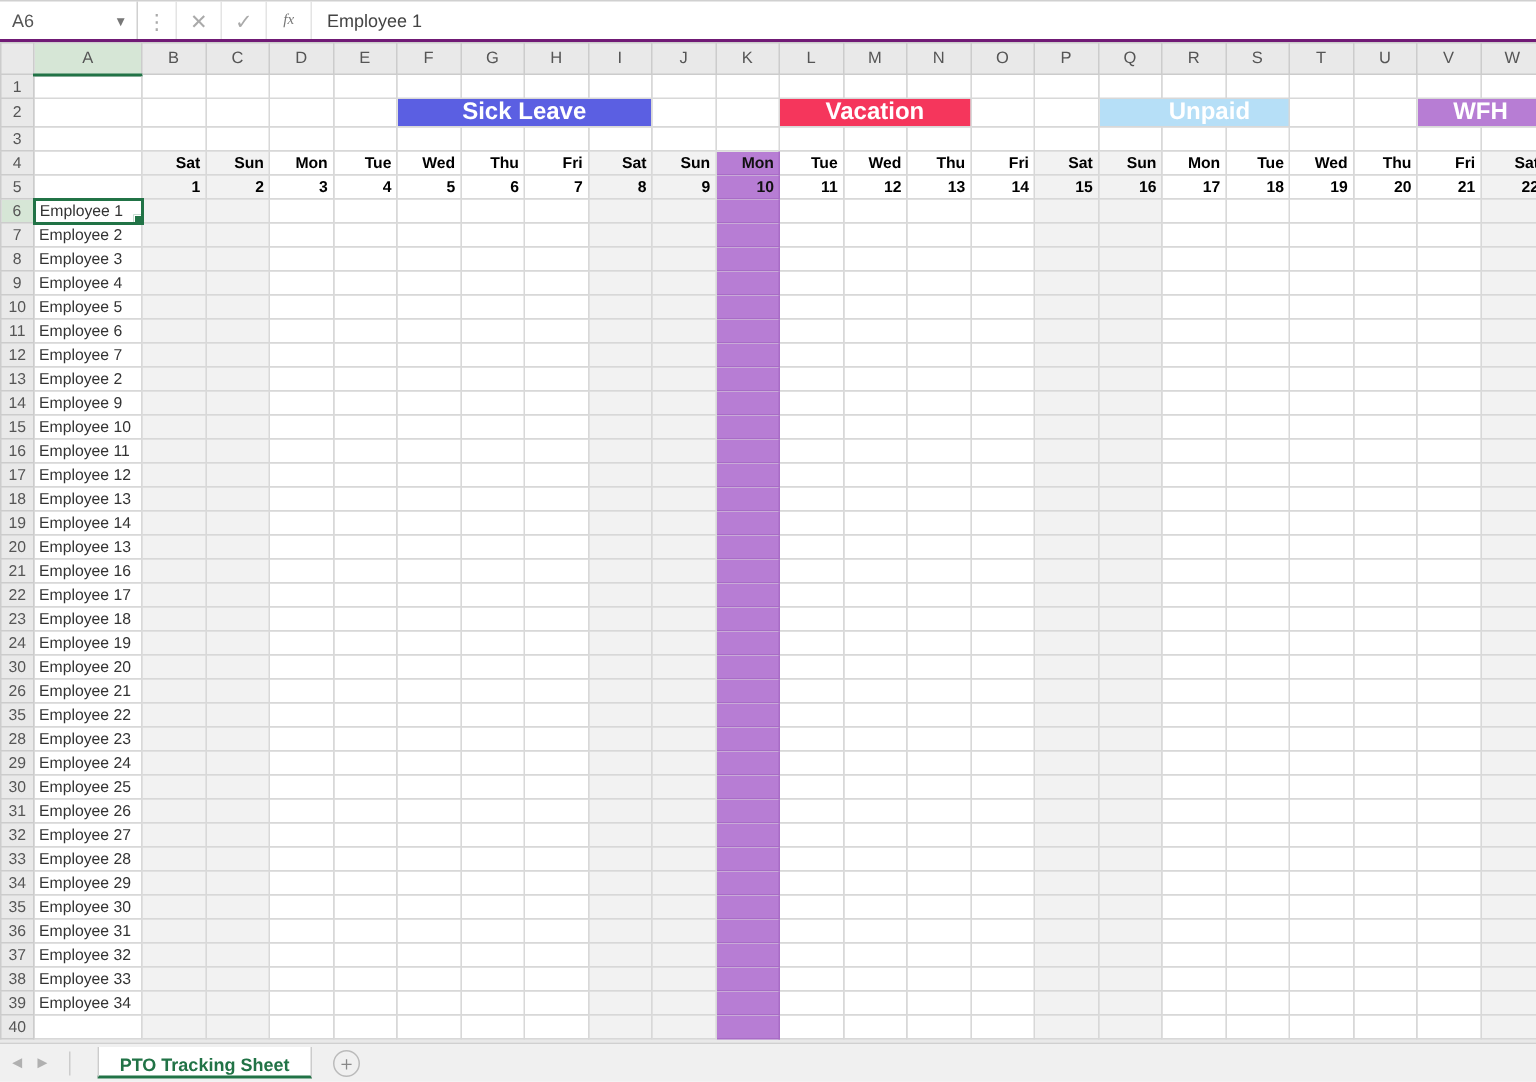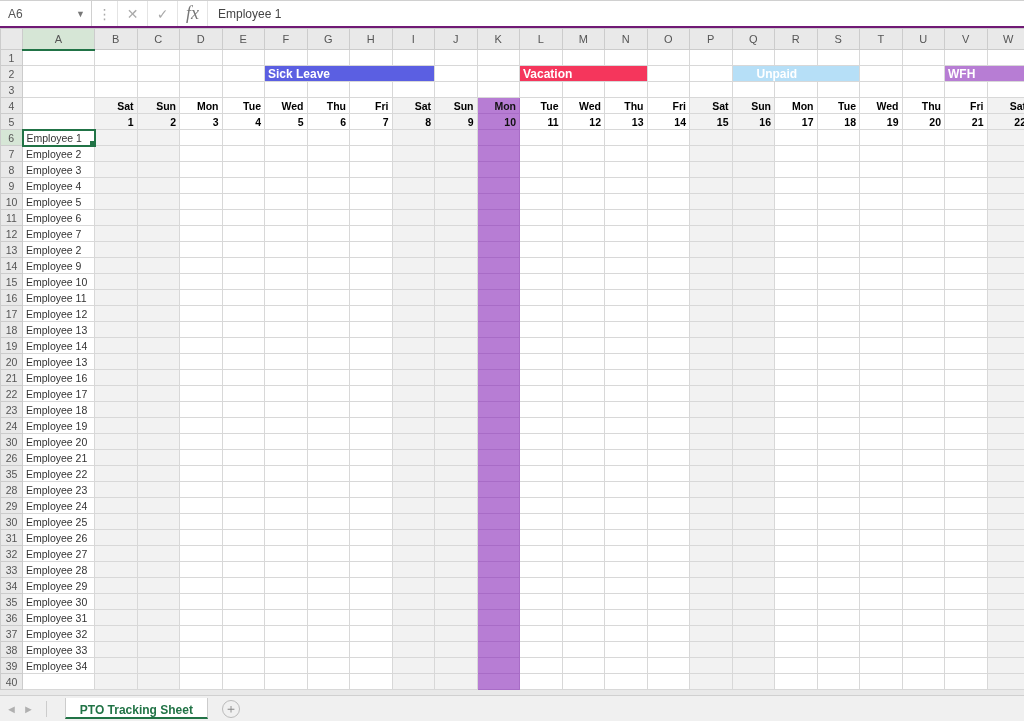--- a/index.html
+++ b/index.html
@@ -47,21 +47,21 @@
   .fb-seg {
     display: flex;
     align-items: center;
     justify-content: center;
     height: 100%;
     border-right: 1px solid #e4e4e4;
     color: #aaa;
   }
   .fb-dots { width: 26px; font-size: 14px; }
   .fb-icon { width: 30px; font-size: 14px; }
-  .fb-fx { width: 30px; font-style: italic; font-family: serif; font-size: 18px; color: #777; }
+  .fb-fx { width: 30px; font-style: italic; font-family: serif; font-size: 10px; color: #777; }
   .formula-input {
     flex: 1;
     border: none;
     padding: 0 10px;
     font-size: 12px;
     color: #444;
     outline: none;
   }
 
   .grid-wrap {
@@ -113,23 +113,24 @@
     border: 1px solid #ccc;
   }
   .row-head-active {
     background: #d6e6d6;
     border-right: 2px solid #217346;
   }
   .col-A { width: 72px; }
   .col-data { width: 42.5px; }
   .bold { font-weight: bold; color: #000; text-align: right; }
   .cat-cell {
+    text-align: center;
     font-weight: bold;
     color: #fff;
-    font-size: 12px;
+    font-size: 16px;
   }
   .cat-sick { background: #5b5fe2 !important; }
   .cat-vac { background: #f5365c !important; }
   .cat-unpaid { background: #b6dff7 !important; padding-left: 24px; }
   .cat-wfh { background: #b77dd4 !important; }
   .weekend { background: #f2f2f2 !important; }
   .highlight { background: #b77dd4 !important; border-color: #a86cc6; color: #111; }
 
   .sel-cell {
     position: relative;

